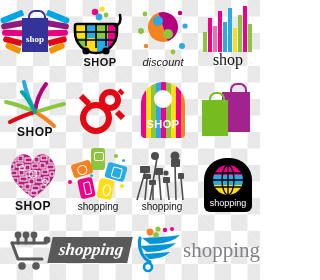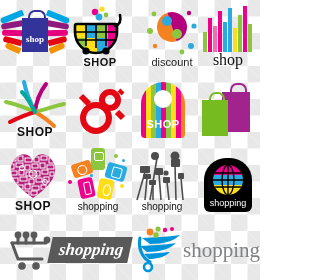--- a/index.html
+++ b/index.html
@@ -27,21 +27,21 @@
   .feather{position:absolute;height:6px;border-radius:3px 10px 10px 3px;}
   .shopbag{position:absolute;left:22px;top:14px;width:26px;height:34px;background:#33339a;}
   .shopbag .hdl{position:absolute;left:6px;top:-8px;width:14px;height:10px;border:2px solid #33339a;border-bottom:none;border-radius:7px 7px 0 0;}
   .shopbag .txt{position:absolute;left:0;right:0;top:16px;text-align:center;color:#fff;font-size:9px;font-weight:bold;font-family:"Liberation Serif",serif;}
   .dotsm{position:absolute;border-radius:50%;}
 
   
   .c2{left:70px;top:2px;width:60px;height:66px;}
 
   
-  .c3{left:140px;top:2px;width:64px;height:66px;}
+  .c3{left:131px;top:2px;width:64px;height:66px;font-style:italic;}
 
   
   .c4{left:196px;top:2px;width:64px;height:66px;}
   .bar{position:absolute;bottom:0;width:4px;}
 
   
   .c5{left:0;top:72px;width:70px;height:66px;}
 
   
   .c6{left:72px;top:72px;width:58px;height:66px;}

